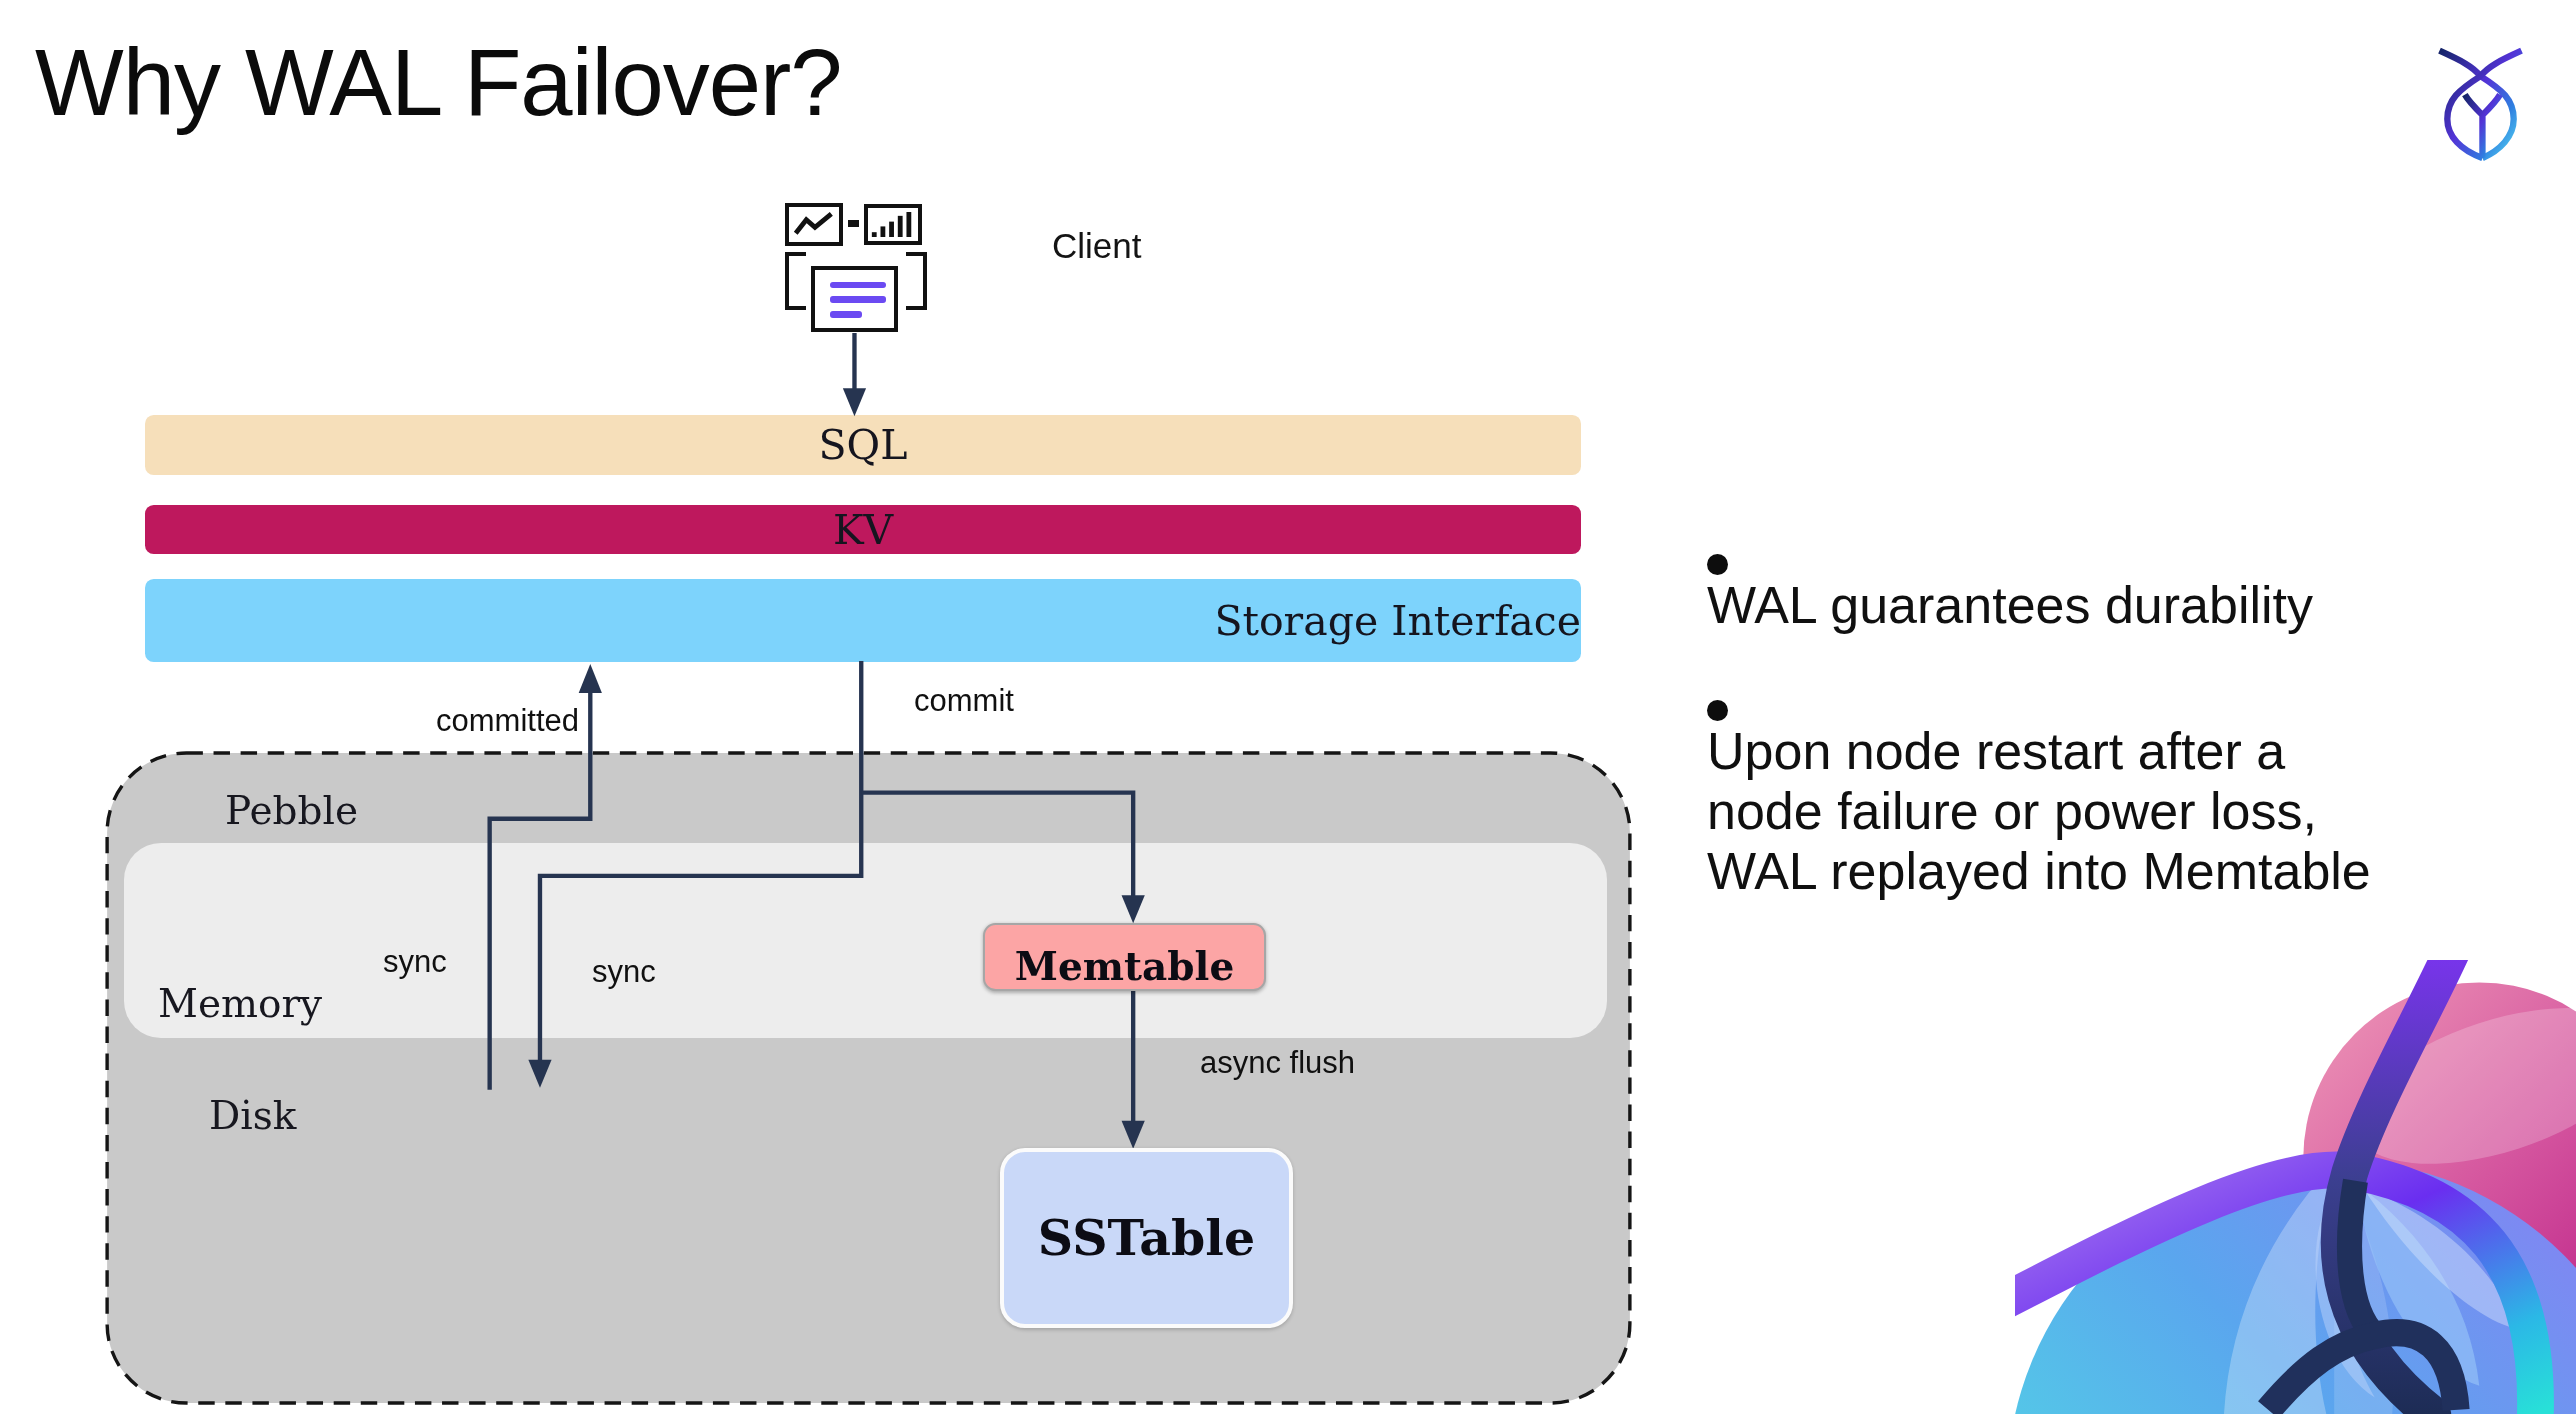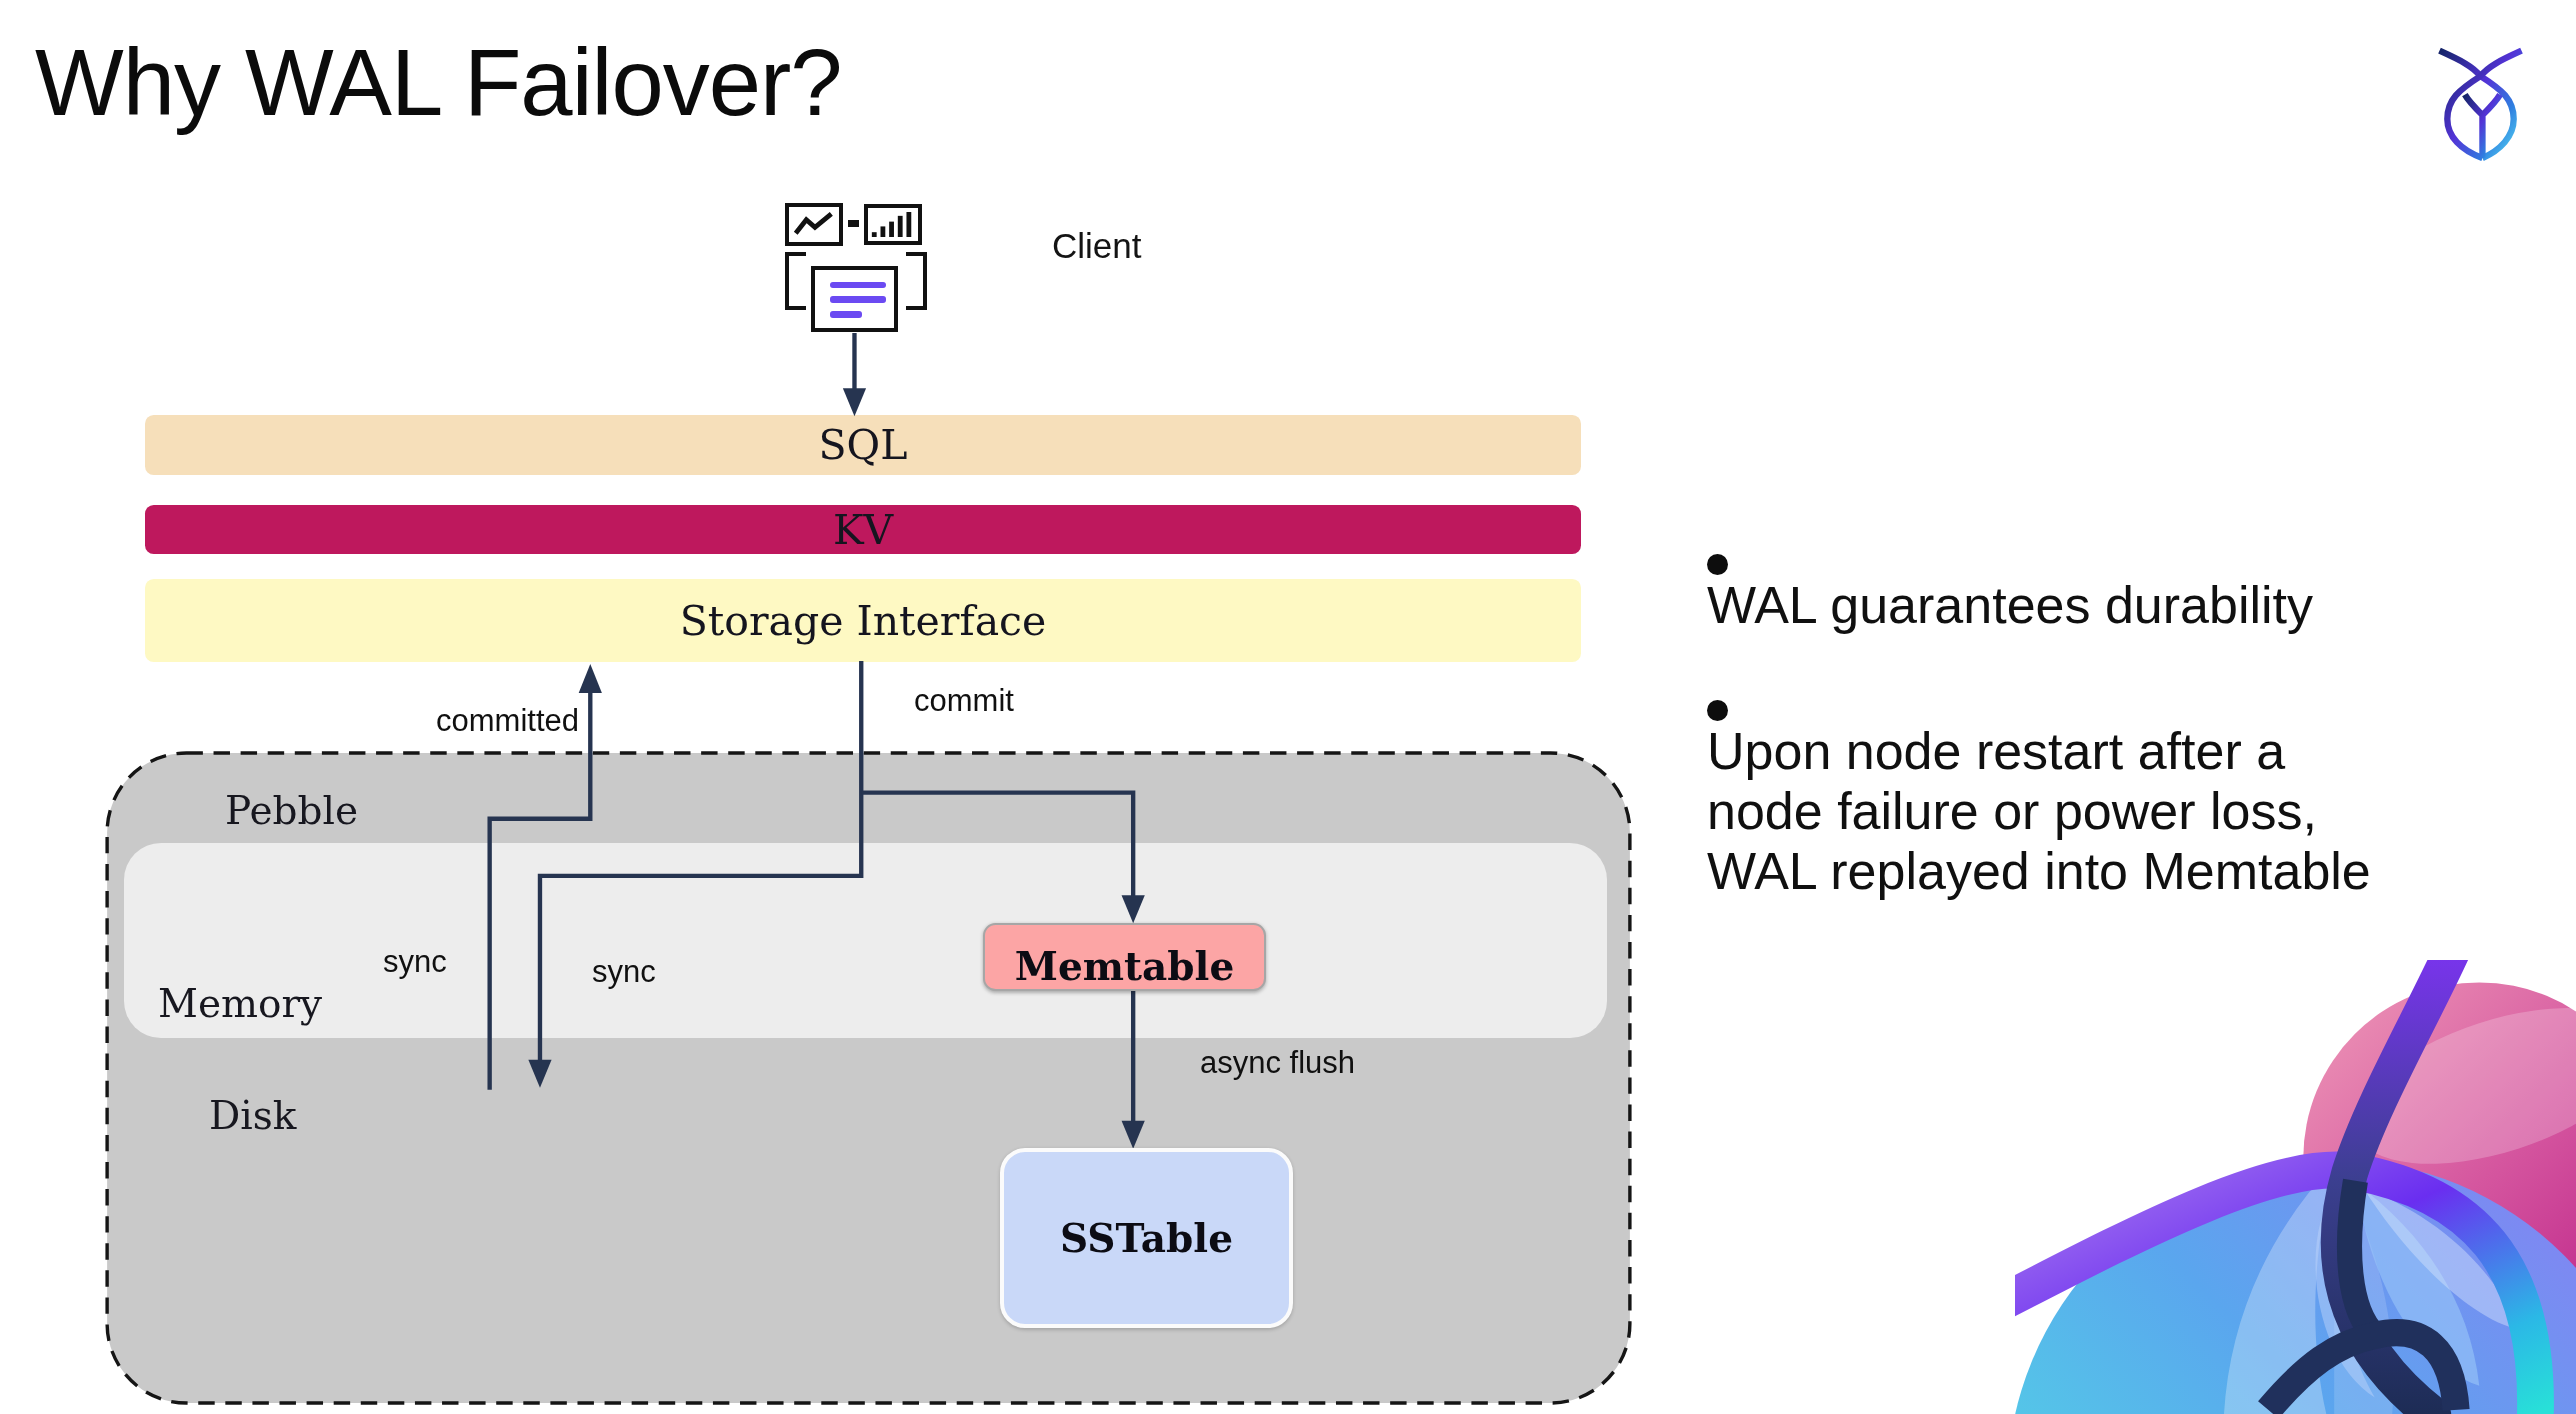--- a/index.html
+++ b/index.html
@@ -44,21 +44,21 @@
   .lbl-sync2{left:592px;top:954px;}
   .lbl-async{left:1200px;top:1045px;}
   
   .node{display:flex;align-items:center;justify-content:center;z-index:6;
         font-family:"DejaVu Serif","Liberation Serif",serif;font-weight:bold;color:#0c0c14;}
   .node-memtable{left:983px;top:923px;width:279px;height:64px;border:2.9px solid #a6a6a6;border-radius:12.6px;
         font-size:39px;box-shadow:0 1.9px 3.9px rgba(0,0,0,.28);}
   .node-wal{left:457px;top:1087px;width:180px;height:171px;border:4.8px solid #fbfbfb;border-radius:25px;
         font-size:39px;box-shadow:0 1.9px 3.9px rgba(0,0,0,.18);}
   .node-sstable{left:1000px;top:1148px;width:285px;height:172px;border:4.8px solid #fbfbfb;border-radius:25px;
-        font-size:39px;box-shadow:0 1.9px 3.9px rgba(0,0,0,.18);}
+        font-size:49px;box-shadow:0 1.9px 3.9px rgba(0,0,0,.18);}
   
   .connectors{left:0;top:0;z-index:5;pointer-events:none;}
   
   .bullets{left:1707px;top:535px;width:852px;z-index:7;}
   .bullet-item{display:flex;align-items:flex-start;flex-direction:column;}
   .bullet-item + .bullet-item{margin-top:45px;}
   .bullet-dot{width:21px;height:21px;border-radius:50%;background:#0d0d0d;flex:0 0 21px;margin-top:19.4px;margin-right:83px;}
   .bullet-text{font-size:52px;line-height:60px;color:#101010;white-space:pre-line;}
   
   .logo{left:2431px;top:39px;z-index:8;}
@@ -112,21 +112,21 @@
     </div>
   </div>
   <div class="abs lbl-sans client-label">Client</div>
 
   <div class="abs bar bar-sql" style="background: rgb(246, 223, 186);">
     <span class="bar-label">SQL</span>
   </div>
   <div class="abs bar bar-kv" style="background: #be185d;">
     <span class="bar-label">KV</span>
   </div>
-  <div class="abs bar bar-storage" style="background: #fef9c3;">
+  <div class="abs bar bar-storage" style="background: #7dd3fc; justify-content: flex-end;">
     <span class="bar-label">Storage Interface</span>
   </div>
 
   <svg class="abs pebble-svg" width="1527" height="654" viewBox="0 0 1578 676">
     <rect x="2" y="2" width="1574" height="672" rx="82" fill="#c9c9c9" stroke="#151515" stroke-width="3.5" stroke-dasharray="17 11"></rect>
   </svg>
   <div class="abs memory-box" style="background: rgb(237, 237, 237);"></div>
 
   <div class="abs lbl-serif pebble-label">Pebble</div>
   <div class="abs lbl-serif memory-label">Memory</div>

